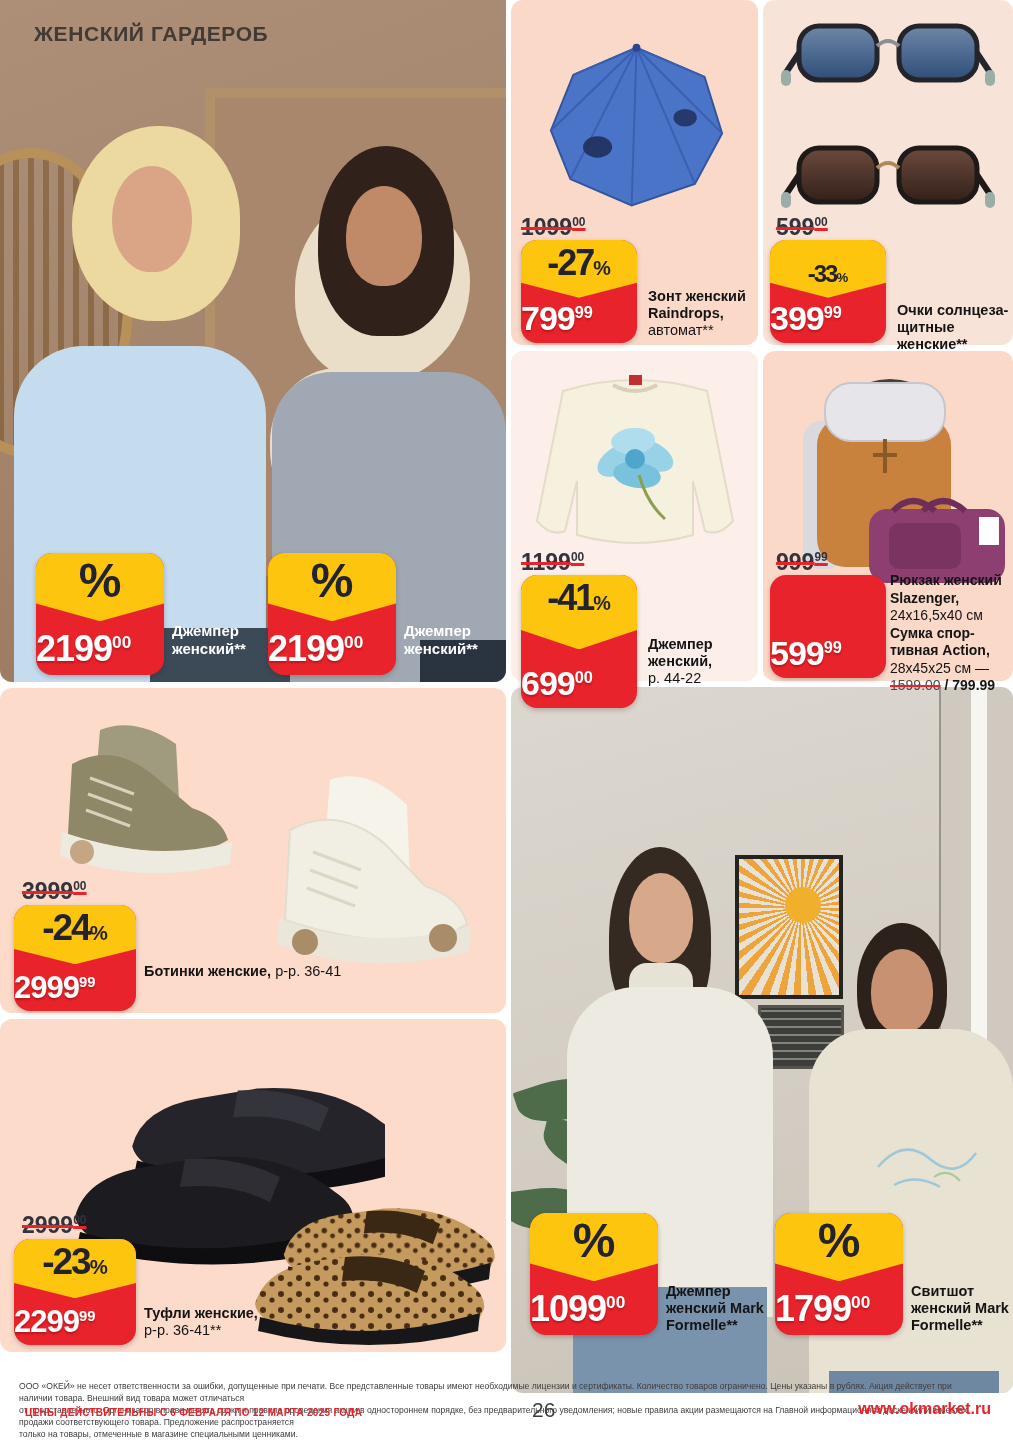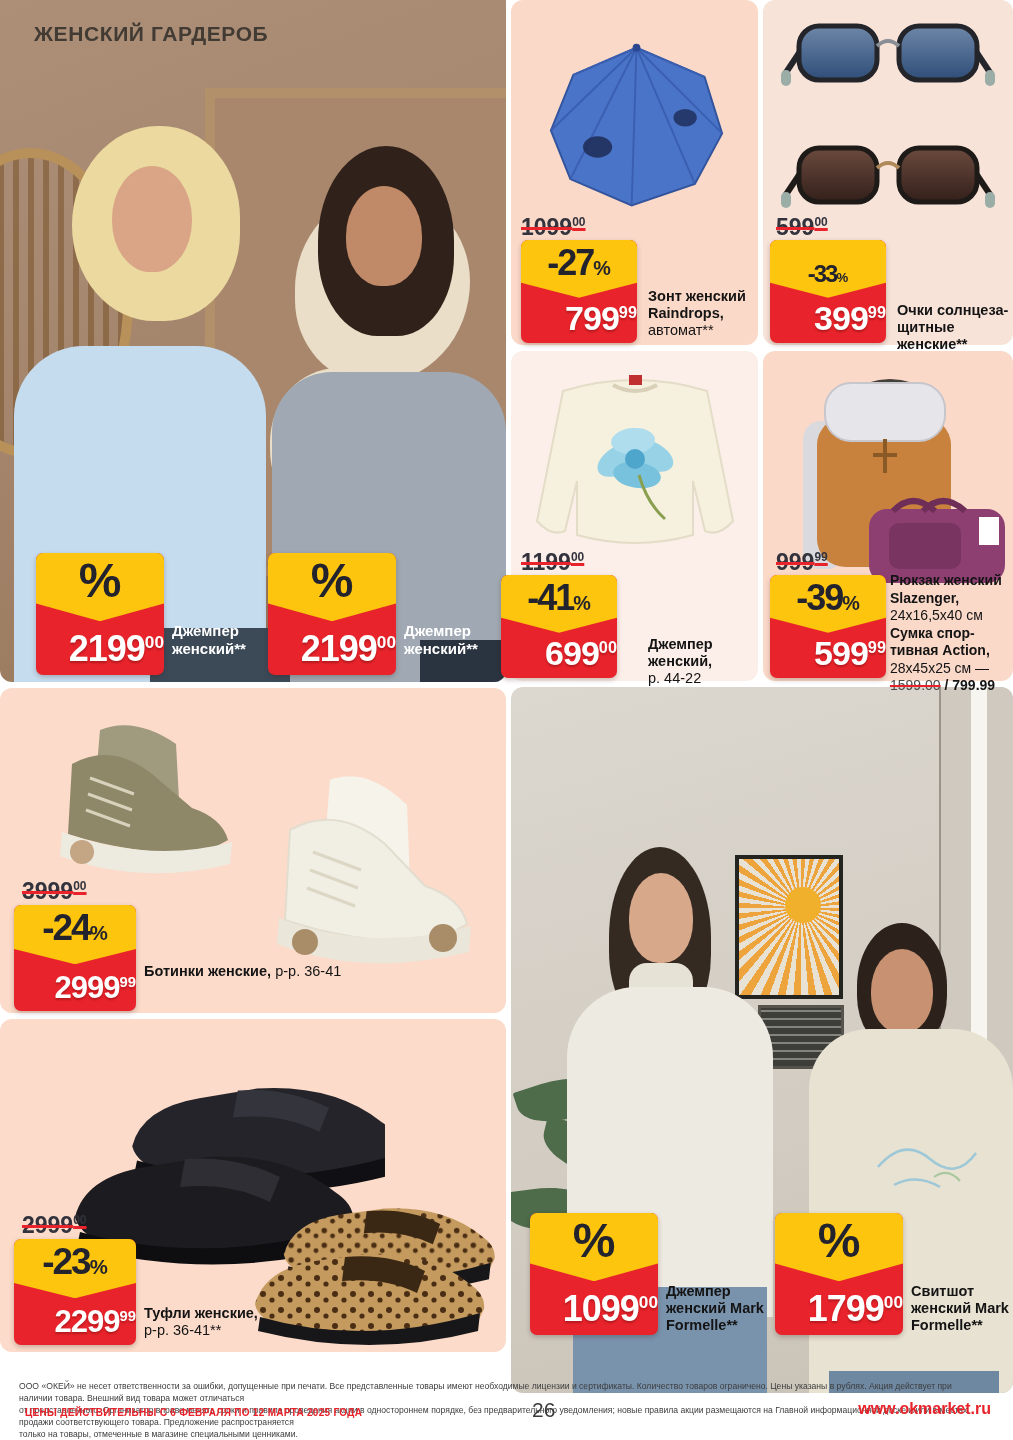--- a/index.html
+++ b/index.html
@@ -13,29 +13,29 @@
 
   
   .photo-left{left:0;top:0;width:506px;height:682px;border-radius:0 0 12px 12px;
     background:linear-gradient(160deg,#ad8f78 0%,#a3846b 55%,#967759 100%);}
   .photo-right{left:511px;top:687px;width:502px;height:706px;
     background:linear-gradient(165deg,#dcd7cf 0%,#d2ccc2 60%,#c9c2b7 100%);}
 
   .page-title{left:34px;top:22px;font-size:21px;font-weight:800;color:#413b34;letter-spacing:.6px;}
 
   
-  .badge{position:absolute;background:#e8232b;border-radius:7px;overflow:hidden;
+  .badge{position:absolute;background:#e8232b;border-radius:16px;overflow:hidden;
     box-shadow:0 2px 5px rgba(60,20,10,.25);z-index:5;}
   .b-top{position:absolute;left:0;top:0;right:0;height:56%;background:#fdc50d;
     clip-path:polygon(0 0,100% 0,100% 74%,50% 100%,0 74%);
     display:flex;align-items:flex-start;justify-content:center;}
   .disc{font-weight:800;color:#23232e;font-size:40px;letter-spacing:-2px;margin-top:2px;}
   .disc .pct{font-size:.55em;letter-spacing:0;}
   .bigpct{font-weight:800;color:#23232e;font-size:48px;margin-top:0px;}
-  .b-price{position:absolute;left:0;right:0;bottom:5px;text-align:right;color:#fff;
+  .b-price{position:absolute;left:0;right:0;bottom:5px;text-align:left;color:#fff;
     font-weight:800;letter-spacing:-1px;text-shadow:0 2px 2px rgba(90,10,10,.35);margin-top:12px;}
   .b-price sup{font-size:.48em;vertical-align:super;letter-spacing:0;}
   .fs34{font-size:34px;} .fs36{font-size:36px;}
 
   .oldprice{position:absolute;font-weight:800;color:#33333d;font-size:23px;z-index:5;}
   .oldprice sup{font-size:12px;}
   .strike{text-decoration:line-through;text-decoration-color:#e8232b;text-decoration-thickness:3px;}
   .strike2{text-decoration:line-through;text-decoration-color:#e8232b;text-decoration-thickness:2px;color:#4a4a4a;font-weight:400;}
 
   .plabel{position:absolute;font-size:14.5px;color:#141414;line-height:1.18;z-index:5;}
@@ -227,21 +227,21 @@
       <ellipse cx="112" cy="78" rx="22" ry="13" fill="#a8dcf0" transform="rotate(-5 112 78)"></ellipse>
       <ellipse cx="116" cy="112" rx="24" ry="13" fill="#6cbede" transform="rotate(8 116 112)"></ellipse>
       <circle cx="114" cy="96" r="10" fill="#3e9ecc"></circle>
     </g>
     <path d="M118,112 q8,28 26,44" fill="none" stroke="#8aa050" stroke-width="3"></path>
   </svg>
 </div>
 <div class="oldprice" style="left:521px;top:549px;">
   <span class="strike"><span>1199</span><sup>00</sup></span>
 </div>
-<div class="badge" style="left:501px;top:575px;width:116px;height:103px;">
+<div class="badge" style="left:521px;top:575px;width:116px;height:133px;">
   <div class="b-top">
     <span class="disc" style="font-size:36px;"><span>-41</span><span class="pct">%</span></span>
   </div>
   <div class="b-price fs34"><span>699</span><sup>00</sup></div>
 </div>
 <div class="plabel" style="left:648px;top:636px;width:112px;">
   <div class="bld">Джемпер женский,</div>
   <div class="reg">р. 44-22</div>
 </div>
 
@@ -255,23 +255,20 @@
     <rect x="96" y="150" width="136" height="74" rx="18" fill="#8e3f72"></rect>
     <rect x="116" y="164" width="72" height="46" rx="10" fill="#7a3462"></rect>
     <path d="M120,152 q20,-20 42,0 M150,152 q20,-20 42,0" fill="none" stroke="#6e2e58" stroke-width="6"></path>
     <rect x="206" y="158" width="20" height="28" fill="#ffffff"></rect>
   </svg>
 </div>
 <div class="oldprice" style="left:776px;top:549px;">
   <span class="strike"><span>999</span><sup>99</sup></span>
 </div>
 <div class="badge" style="left:770px;top:575px;width:116px;height:103px;">
-  <div class="b-top">
-    <span class="disc" style="font-size:36px;"><span>-39</span><span class="pct">%</span></span>
-  </div>
   <div class="b-price fs34"><span>599</span><sup>99</sup></div>
 </div>
 <div class="plabel" style="left:890px;top:572px;width:120px;font-size:14px;line-height:1.25;">
   <div class="bld">Рюкзак женский</div>
   <div class="bld">Slazenger,</div>
   <div class="reg">24х16,5х40 см</div>
   <div class="bld">Сумка спор-</div>
   <div class="bld">тивная Action,</div>
   <div class="reg">28х45х25 см —</div>
   <div><span class="strike2">1599.00</span><span class="bld"> / 799.99</span></div>

